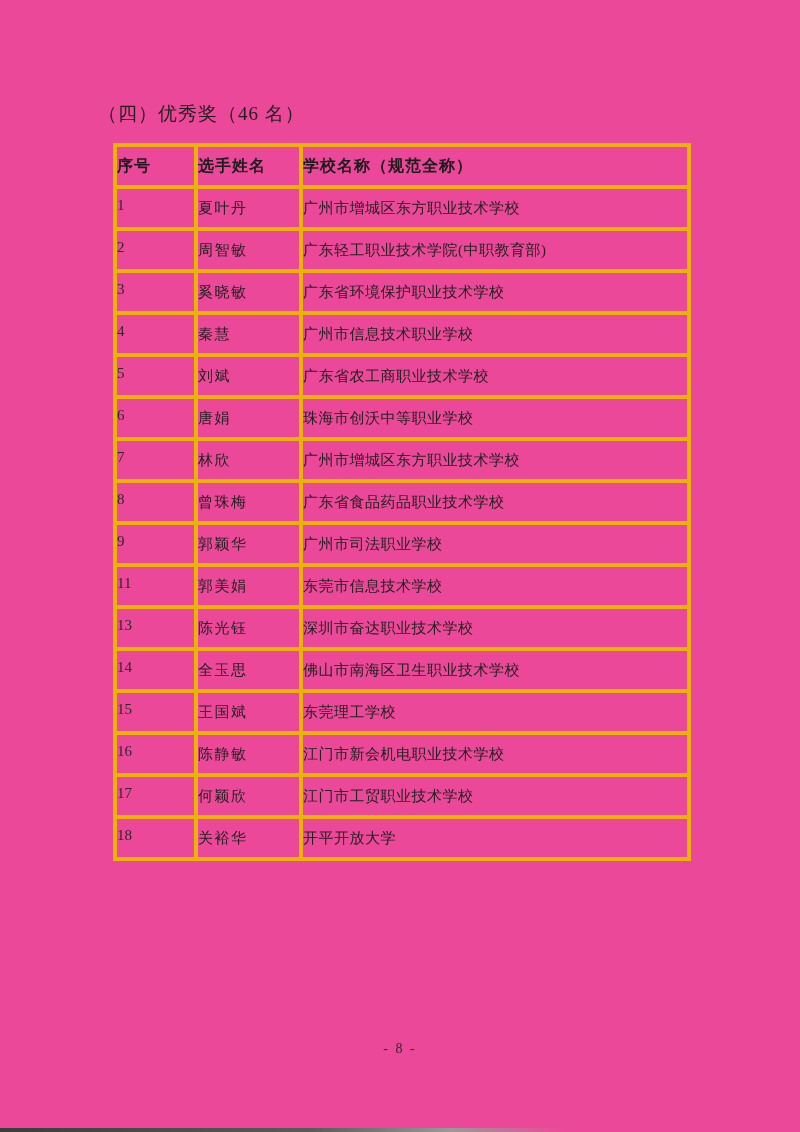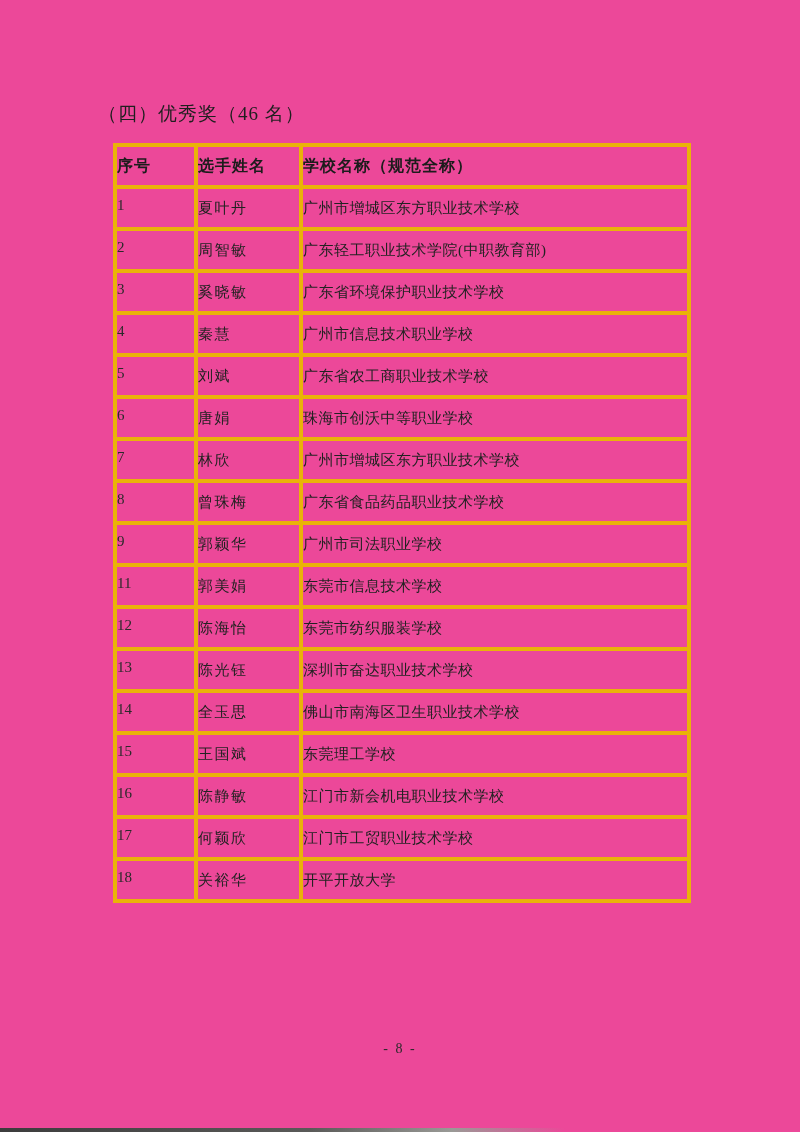--- a/index.html
+++ b/index.html
@@ -170,25 +170,20 @@
           <td class="col-no">9</td>
           <td class="col-name">郭颖华</td>
           <td class="col-school">广州市司法职业学校</td>
         </tr>
         <tr>
           <td class="col-no">11</td>
           <td class="col-name">郭美娟</td>
           <td class="col-school">东莞市信息技术学校</td>
         </tr>
         <tr>
-          <td class="col-no">12</td>
-          <td class="col-name">陈海怡</td>
-          <td class="col-school">东莞市纺织服装学校</td>
-        </tr>
-        <tr>
           <td class="col-no">13</td>
           <td class="col-name">陈光钰</td>
           <td class="col-school">深圳市奋达职业技术学校</td>
         </tr>
         <tr>
           <td class="col-no">14</td>
           <td class="col-name">全玉思</td>
           <td class="col-school">佛山市南海区卫生职业技术学校</td>
         </tr>
         <tr>

